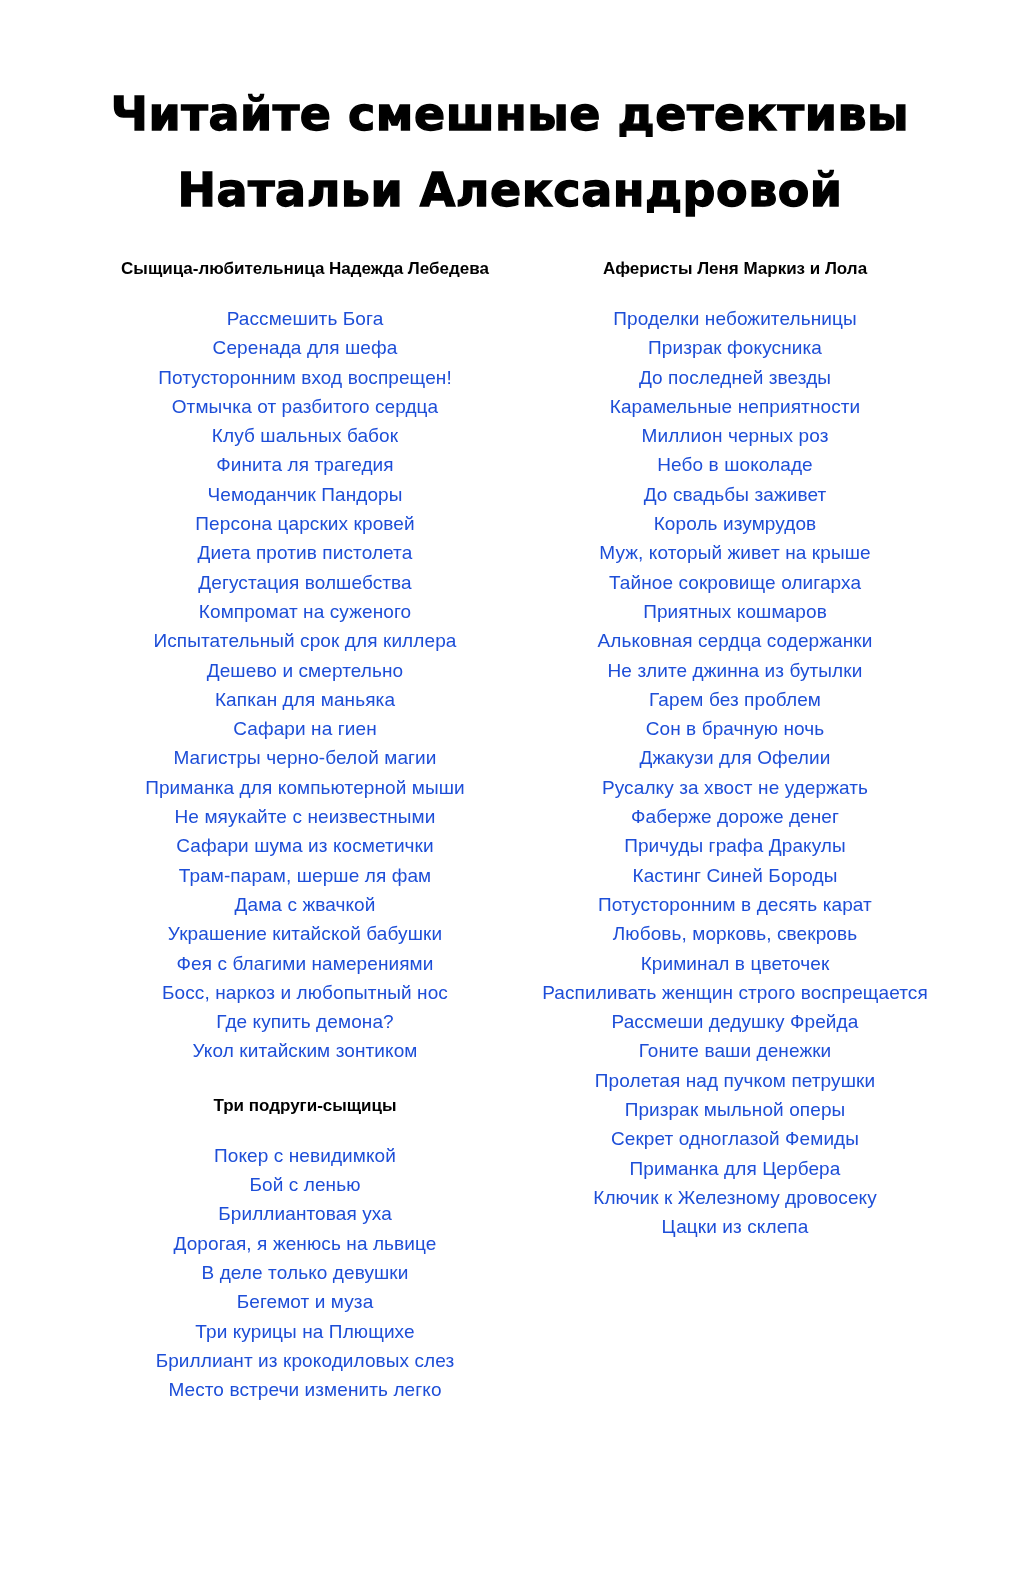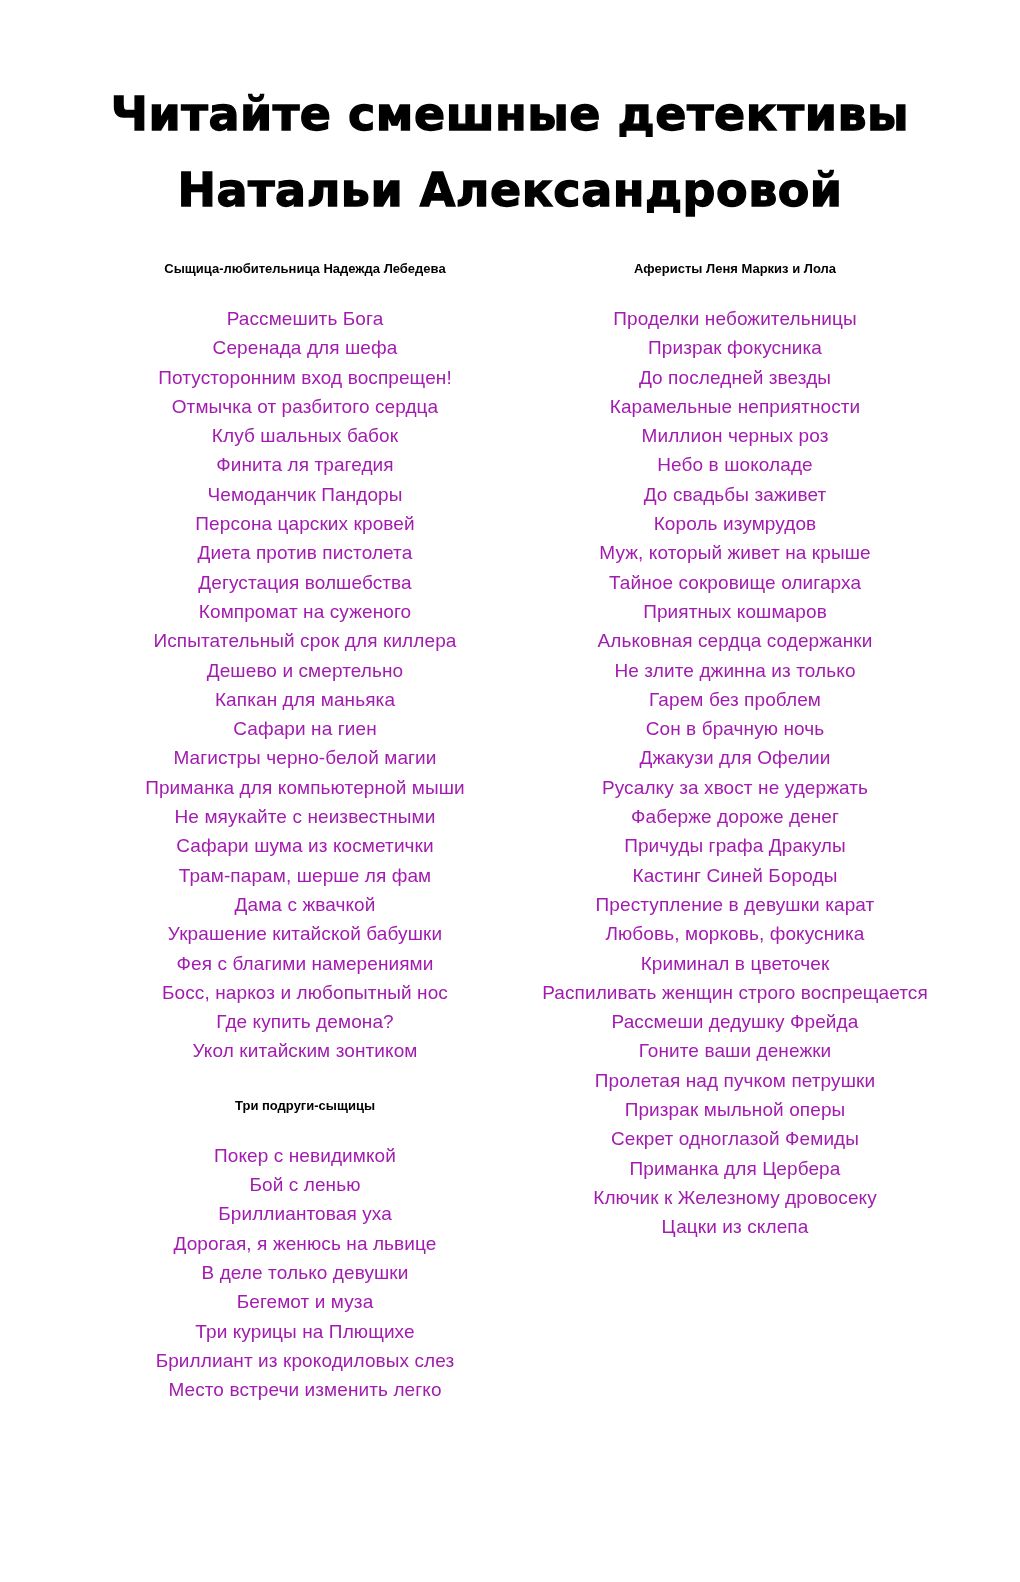--- a/index.html
+++ b/index.html
@@ -36,37 +36,37 @@
   }
   .column-left {
     left: 20px;
     width: 570px;
   }
   .column-right {
     left: 520px;
     width: 430px;
   }
   .section-header {
-    font-size: 13px;
+    font-size: 17px;
     font-weight: bold;
     line-height: 22px;
     margin: 0 0 24px 0;
     color: #000000;
   }
   .section-header.subsequent {
     margin-top: 29px;
   }
   ul.book-list {
     list-style: none;
     margin: 0;
     padding: 0;
     font-size: 19px;
     line-height: 29.3px;
     font-weight: 400;
-    color: #a21caf;
+    color: #1d4ed8;
     letter-spacing: 0.1px;
   }
 </style>
 </head>
 <body>
 
 <div class="page-title">
   <span>Читайте смешные детективы</span><br>
   <span>Натальи Александровой</span>
 </div>
@@ -124,30 +124,30 @@
       <li>До последней звезды</li>
       <li>Карамельные неприятности</li>
       <li>Миллион черных роз</li>
       <li>Небо в шоколаде</li>
       <li>До свадьбы заживет</li>
       <li>Король изумрудов</li>
       <li>Муж, который живет на крыше</li>
       <li>Тайное сокровище олигарха</li>
       <li>Приятных кошмаров</li>
       <li>Альковная сердца содержанки</li>
-      <li>Не злите джинна из только</li>
+      <li>Не злите джинна из бутылки</li>
       <li>Гарем без проблем</li>
       <li>Сон в брачную ночь</li>
       <li>Джакузи для Офелии</li>
       <li>Русалку за хвост не удержать</li>
       <li>Фаберже дороже денег</li>
       <li>Причуды графа Дракулы</li>
       <li>Кастинг Синей Бороды</li>
-      <li>Преступление в девушки карат</li>
-      <li>Любовь, морковь, фокусника</li>
+      <li>Потусторонним в десять карат</li>
+      <li>Любовь, морковь, свекровь</li>
       <li>Криминал в цветочек</li>
       <li>Распиливать женщин строго воспрещается</li>
       <li>Рассмеши дедушку Фрейда</li>
       <li>Гоните ваши денежки</li>
       <li>Пролетая над пучком петрушки</li>
       <li>Призрак мыльной оперы</li>
       <li>Секрет одноглазой Фемиды</li>
       <li>Приманка для Цербера</li>
       <li>Ключик к Железному дровосеку</li>
       <li>Цацки из склепа</li>

